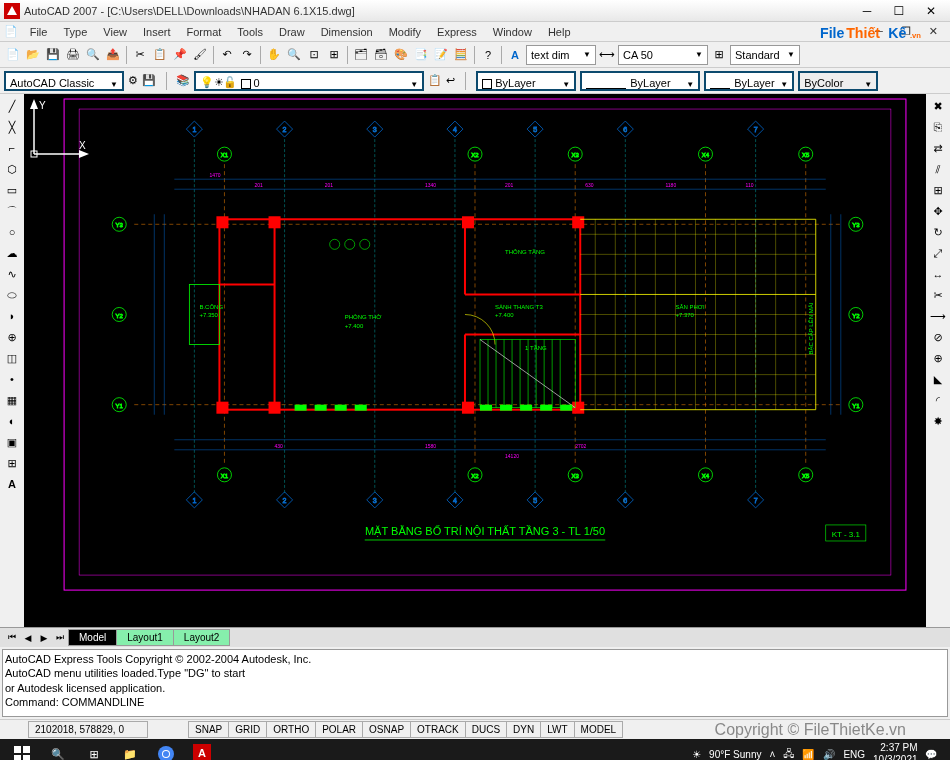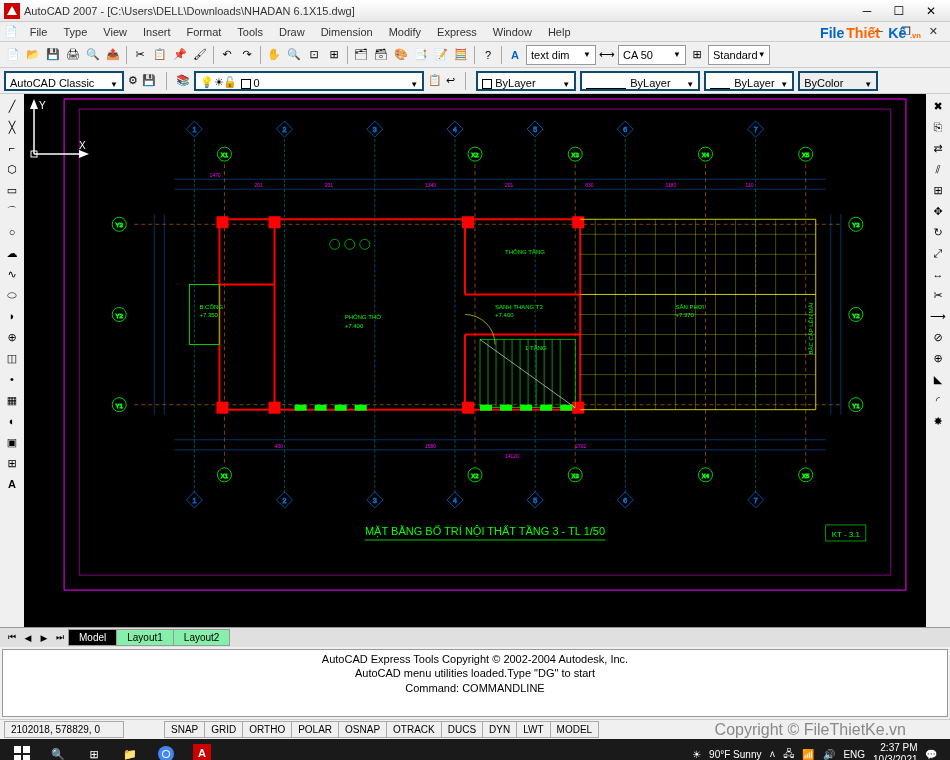--- a/index.html
+++ b/index.html
@@ -30,26 +30,26 @@
 
 .canvas { flex: 1; background: #000; position: relative; overflow: hidden; }
 .canvas svg { position: absolute; inset: 0; }
 .ucs { position: absolute; bottom: 10px; left: 10px; }
 
 .tabs { height: 20px; background: #e0e0e0; display: flex; align-items: center; padding: 0 4px; border-top: 1px solid #999; }
 .tabs .tabnav { width: 16px; height: 16px; display: flex; align-items: center; justify-content: center; font-size: 9px; }
 .tabs .tab { padding: 2px 10px; font-size: 10px; background: #86efac; border: 1px solid #999; margin-right: -1px; cursor: pointer; }
 .tabs .tab.active { background: #000; color: #fff; }
 
-.cmdarea { height: 68px; background: #fff; border: 1px solid #999; margin: 2px; font-family: 'Courier New', monospace; font-size: 11px; padding: 2px; overflow: hidden; line-height: 1.3; text-align: center; }
+.cmdarea { height: 68px; background: #fff; border: 1px solid #999; margin: 2px; font-family: 'Courier New', monospace; font-size: 11px; padding: 2px; overflow: hidden; line-height: 1.3; }
 .cmdarea .line { white-space: nowrap; }
 
 .statusbar { height: 20px; background: #f0f0f0; display: flex; align-items: center; padding: 0 4px; border-top: 1px solid #ccc; font-size: 10px; gap: 0; }
 .statusbar .sitem { padding: 2px 6px; border: 1px solid #aaa; margin-right: -1px; cursor: pointer; }
-.statusbar .coords { padding: 2px 6px; border: 1px solid #aaa; min-width: 120px; }
+.statusbar .coords { padding: 2px 6px; border: 1px solid #aaa; min-width: 120px; margin-left: 24px; }
 
 .taskbar { height: 30px; background: #1a1a1a; display: flex; align-items: center; padding: 0 4px; color: #fff; }
 .taskbar .tbitem { width: 36px; height: 30px; display: flex; align-items: center; justify-content: center; cursor: pointer; }
 .taskbar .tray { margin-left: auto; display: flex; align-items: center; gap: 8px; padding: 0 8px; font-size: 10px; }
 .taskbar .clock { text-align: right; line-height: 1.2; }
 
 .watermark { position: absolute; top: 20px; right: 10px; z-index: 100; }
 .watermark-svg { width: 120px; height: 28px; }
 
 .plan-label { fill: #0f0; font-size: 6px; }
@@ -123,26 +123,26 @@
   <div class="tbtn">🧮</div>
   <div class="sep"></div>
   <div class="tbtn">?</div>
   <div class="sep"></div>
   <div class="tbtn" style="color:#06c;font-weight:bold">A</div>
   <div class="dd" style="width:70px">
       <span>text dim</span>
       <span class="arrow">▼</span>
     </div>
   <div class="tbtn">⟷</div>
-  <div class="dd" style="width:68px">
+  <div class="dd" style="width:90px">
       <span>CA 50</span>
       <span class="arrow">▼</span>
     </div>
   <div class="tbtn">⊞</div>
-  <div class="dd" style="width:62px">
+  <div class="dd" style="width:70px">
       <span>Standard</span>
       <span class="arrow">▼</span>
     </div>
 </div>
 
 <div class="layer-row">
   <div class="dd" style="width:120px">
       <span>AutoCAD Classic</span>
       <span class="arrow">▼</span>
     </div>
@@ -537,20 +537,21 @@
   <div class="tabnav">▶</div>
   <div class="tabnav">⏭</div>
   <div class="tab active">Model</div>
   <div class="tab">Layout1</div>
   <div class="tab">Layout2</div>
 </div>
 
 <div class="cmdarea">
   <div class="line">AutoCAD Express Tools Copyright © 2002-2004 Autodesk, Inc.</div>
   <div class="line">AutoCAD menu utilities loaded.Type "DG" to start</div>
+  <div class="line">or Autodesk licensed application.</div>
   <div class="line">Command: COMMANDLINE</div>
 
 </div>
 
 <div class="statusbar">
   <div class="coords">2102018, 578829, 0</div>
   <div style="width:40px"></div>
   <div class="sitem">SNAP</div>
   <div class="sitem">GRID</div>
   <div class="sitem">ORTHO</div>

